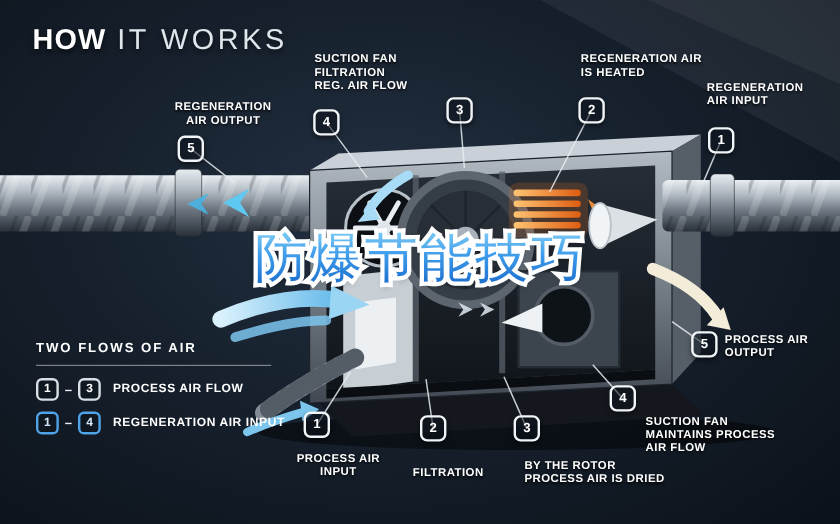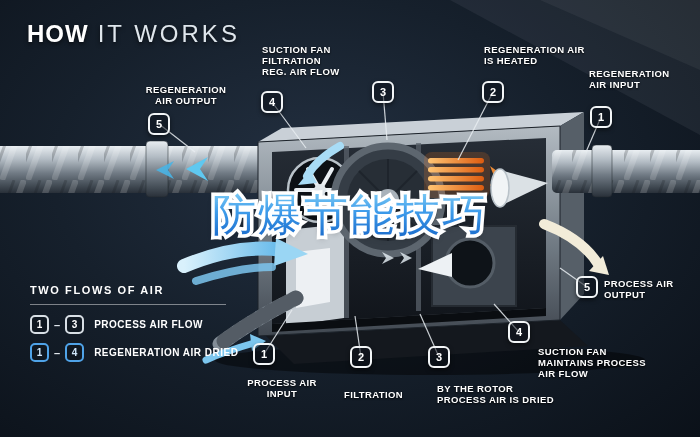--- a/index.html
+++ b/index.html
@@ -261,17 +261,17 @@
     <div class="lg-row">
       <span class="lg-badge">1</span>
       <span class="lg-dash">–</span>
       <span class="lg-badge">3</span>
       <span class="lg-label">PROCESS AIR FLOW</span>
     </div>
     <div class="lg-row">
       <span class="lg-badge blue">1</span>
       <span class="lg-dash">–</span>
       <span class="lg-badge blue">4</span>
-      <span class="lg-label">REGENERATION AIR DRIED</span>
+      <span class="lg-label">REGENERATION AIR INPUT</span>
     </div>
   </div>
 
 </div>
 
 </body></html>

